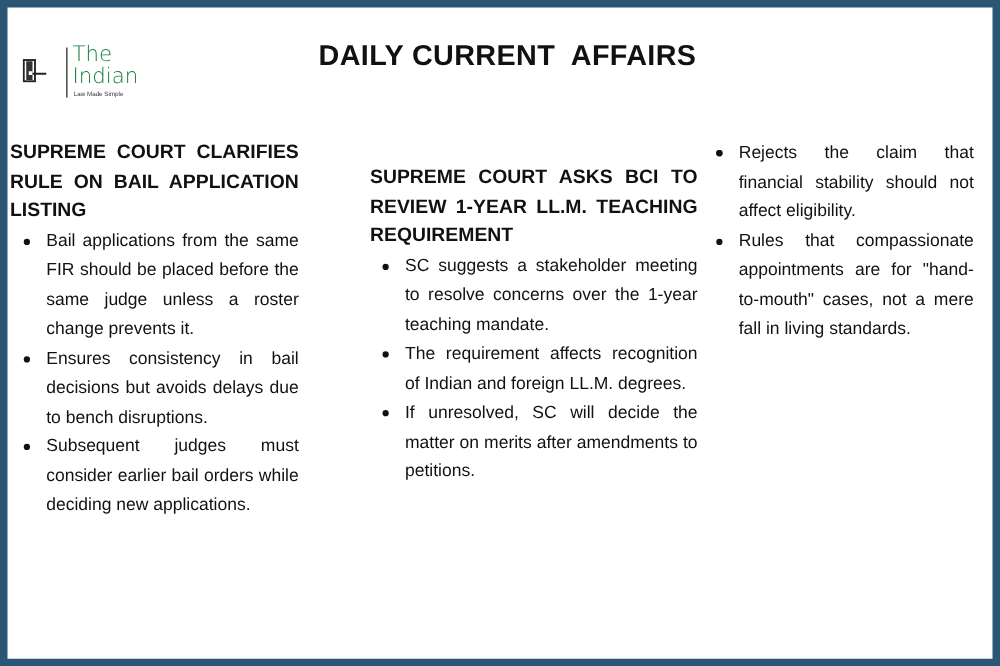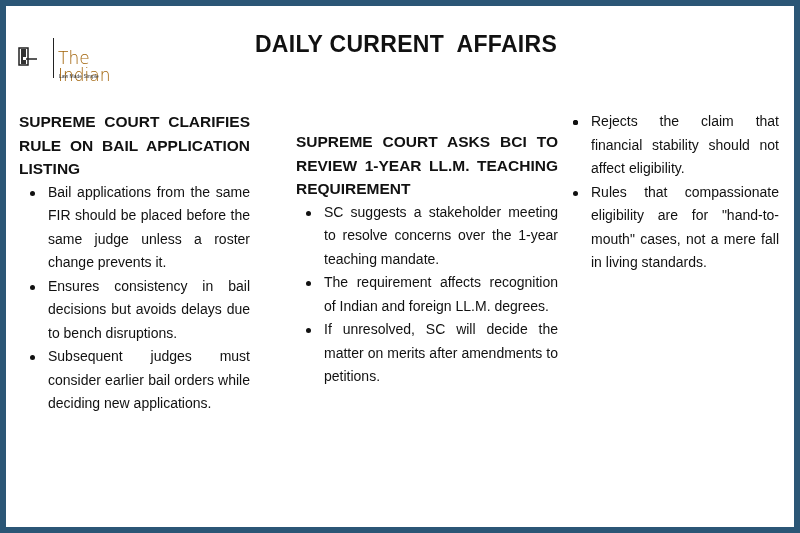--- a/index.html
+++ b/index.html
@@ -14,37 +14,37 @@
     width: 788px; height: 521px;
     background: #ffffff;
     overflow: hidden;
   }
   .logo {
     position: absolute; left: 12px; top: 28px; width: 130px; height: 52px;
   }
   .logo-icon { position: absolute; left: 0; top: 12px; width: 20px; height: 22px; }
   .logo-bar { position: absolute; left: 35px; top: 4px; width: 1px; height: 40px; background: #222; }
   .logo-name {
-    position: absolute; left: 40px; top: 16px;
+    position: absolute; left: 40px; top: 2px;
     font-family: "DejaVu Sans", sans-serif; font-weight: 300;
-    font-size: 17px; line-height: 17px; color: #a16207;
+    font-size: 17px; line-height: 17px; color: #15803d;
   }
   .logo-tag {
     position: absolute; left: 41px; top: 39px;
     font-size: 5px; color: #333;
   }
   .title {
     position: absolute; left: 200px; width: 400px; top: 24px;
     text-align: center; font-weight: bold; font-size: 23px; line-height: 28px;
     letter-spacing: 0.3px;
   }
   .col {
     position: absolute; top: 104px;
   }
-  .col1 { left: 13px; width: 231px; }
+  .col1 { left: 2px; width: 231px; }
   .col2 { left: 290px; width: 262px; margin-top: 20px; }
   .col3 { left: 557px; width: 216px; }
   .head {
     font-weight: bold; font-size: 15.5px; line-height: 23.5px;
     text-align: justify; text-align-last: left; margin: 0;
   }
   ul { margin: 0; padding: 0; list-style: none; }
   li {
     position: relative; padding-left: 29px;
     font-size: 14px; line-height: 23.5px; text-align: justify;
@@ -99,17 +99,17 @@
       <li><span class="bullet"></span><span>SC suggests a stakeholder meeting to resolve concerns over the 1-year teaching mandate.</span></li>
       <li><span class="bullet"></span><span>The requirement affects recognition of Indian and foreign LL.M. degrees.</span></li>
       <li><span class="bullet"></span><span>If unresolved, SC will decide the matter on merits after amendments to petitions.</span></li>
     </ul>
   </div>
 
   <div class="col col3">
     <ul>
       <li><span class="bullet"></span></li>
       <li><span class="bullet"></span><span>Rejects the claim that financial stability should not affect eligibility.</span></li>
-      <li><span class="bullet"></span><span>Rules that compassionate eligibility are for "hand-to-mouth" cases, not a mere fall in living standards.</span></li>
+      <li><span class="bullet"></span><span>Rules that compassionate appointments are for "hand-to-mouth" cases, not a mere fall in living standards.</span></li>
     </ul>
   </div>
 
 </div>
 
 </body></html>

